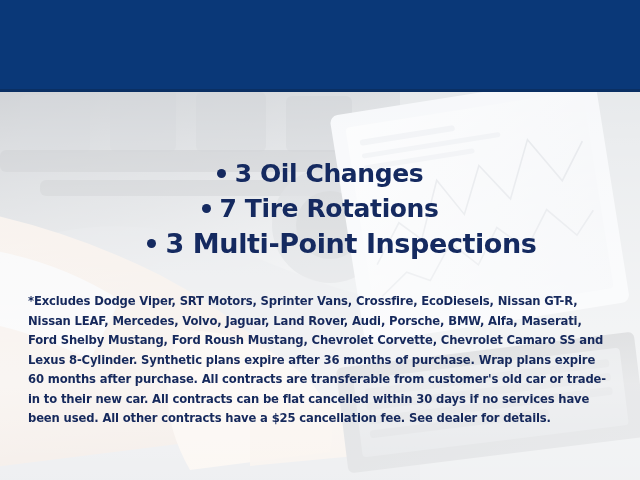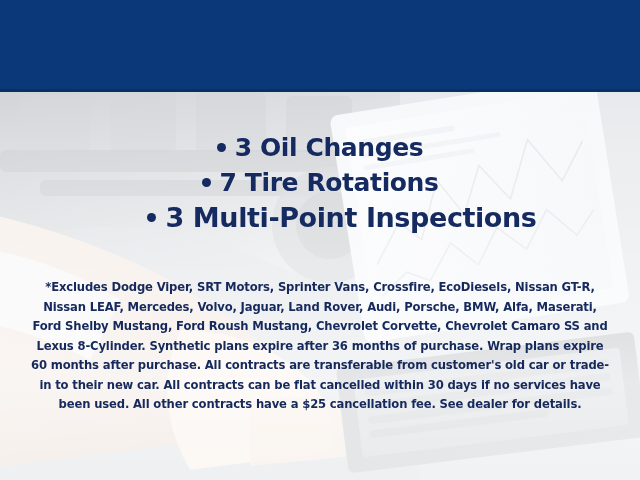--- a/index.html
+++ b/index.html
@@ -100,21 +100,21 @@
     left: 0;
     top: 92px;
     width: 640px;
     height: 388px;
     z-index: 6;
   }
 
   .benefits {
     position: absolute;
     left: 0;
-    top: 38px;
+    top: 64px;
     width: 640px;
     text-align: center;
     color: #152a60;
     font-family: "DejaVu Sans", sans-serif;
     font-weight: bold;
   }
   .benefit {
     font-size: 26px;
     line-height: 35px;
     white-space: nowrap;
@@ -132,23 +132,23 @@
     top: -2px;
   }
   .benefit-1 { font-size: 25px; }
   .benefit-2 { font-size: 25px; }
   .benefit-3 { font-size: 27px; margin-left: 44px; }
 
   
   .disclaimer {
     position: absolute;
     left: 28px;
-    top: 186px;
+    top: 200px;
     width: 584px;
-    text-align: center;
+    text-align: left;
     color: #16295c;
     font-family: "DejaVu Sans", sans-serif;
     font-weight: bold;
     font-size: 11.6px;
     line-height: 19.5px;
     letter-spacing: -0.15px;
   }
   .disclaimer p {
     margin: 0;
   }

